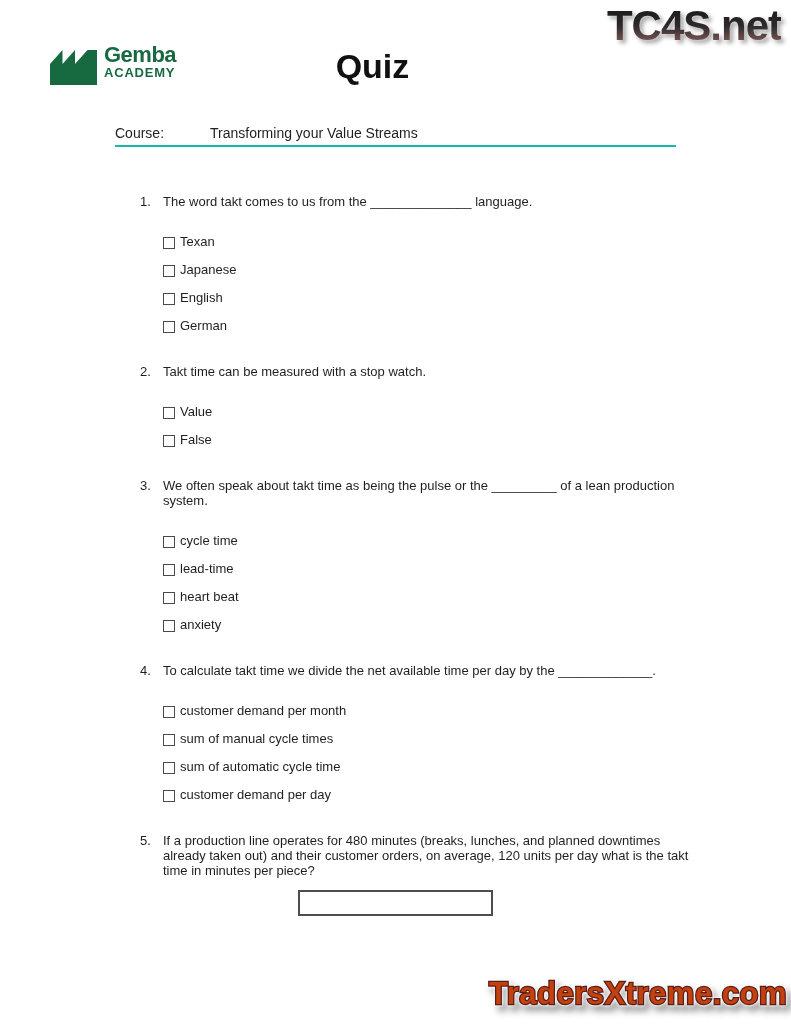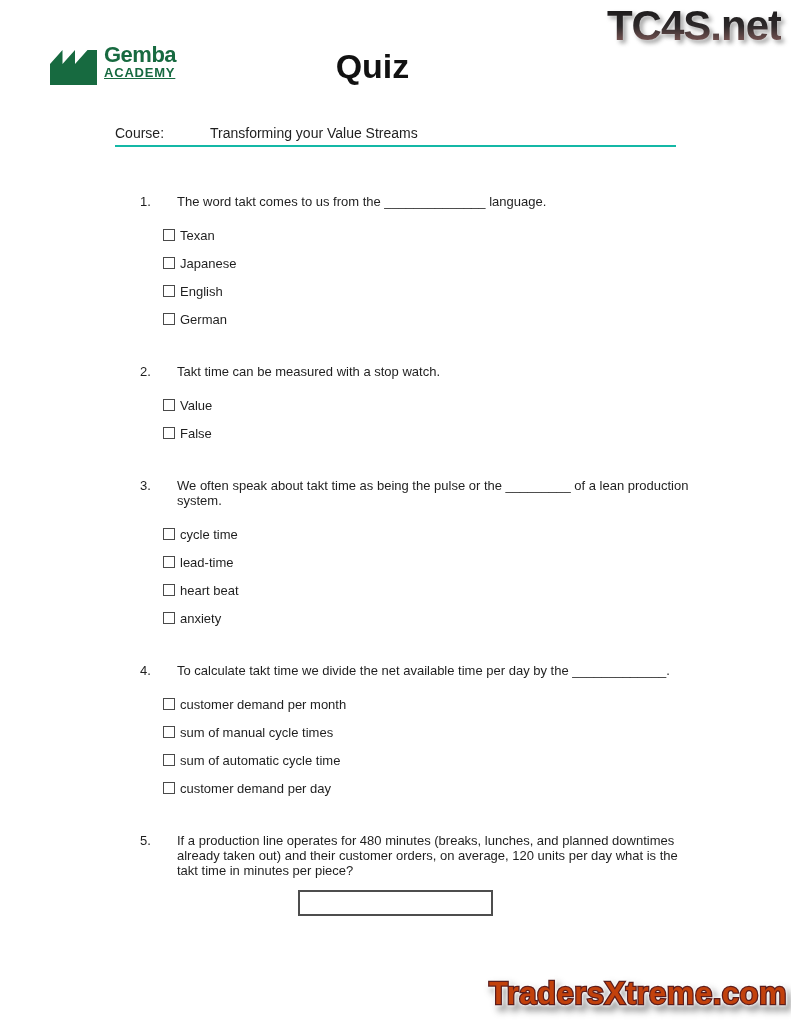--- a/index.html
+++ b/index.html
@@ -17,21 +17,21 @@
     background:linear-gradient(180deg,#141414 0%,#2e2a2b 50%,#6e4f4e 78%,#9b7470 96%);
     -webkit-background-clip:text; background-clip:text; color:transparent;
     filter: drop-shadow(0 0 1px rgba(255,255,255,.55)) drop-shadow(3px 3px 2px rgba(150,150,150,.85));
   }
 
   
   .logo { position:absolute; top:45px; left:50px; display:flex; align-items:flex-start; }
   .logo svg { display:block; margin-right:7px; }
   .logo-text { display:flex; flex-direction:column; }
   .logo-name { font-size:22px; font-weight:bold; color:#176a40; line-height:20px; letter-spacing:-0.5px; }
-  .logo-sub  { font-size:13px; font-weight:bold; color:#176a40; line-height:15px; letter-spacing:0.8px;text-decoration:underline; }
+  .logo-sub  { font-size:13px; font-weight:bold; color:#176a40; line-height:15px; letter-spacing:0.8px; }
 
   
   .title {
     position:absolute; top:47px; left:0; right:46px;
     text-align:center; font-size:34px; font-weight:bold; color:#111;
   }
 
   
   .course-block {
     position:absolute; top:124px; left:115px; width:561px;
@@ -39,22 +39,22 @@
     border-bottom:2px solid #14b8a6; padding-bottom:3px;
   }
   .course-row { display:flex; }
   .course-lbl { width:95px; flex:none; }
 
   
   .questions { position:absolute; top:194px; left:140px; width:552px; font-size:13px; line-height:15px; }
   .question { margin-bottom:31px; }
   .q-line { display:flex; margin-bottom:12px; }
   .q-num { width:23px; flex:none; }
-  .q-text { width:527px;margin-left:14px; }
-  .option { margin-left:23px; height:28px; display:flex; align-items:center; cursor:default; }
+  .q-text { width:527px; }
+  .option { margin-left:23px; height:28px; display:flex; align-items:flex-end; cursor:default; }
   .checkbox {
     width:12px; height:12px; flex:none;
     border:1px solid #4a4a4a; background:#fff; margin-right:5px;
   }
   .answer-wrap { margin-left:158px; margin-top:11px; }
   .answer-input {
     width:195px; height:26px; border:2px solid #4d4d4d; background:#fff;
     font-family:"Liberation Sans", sans-serif; font-size:13px; padding:0 4px;
     border-radius:0; outline:none;
   }

